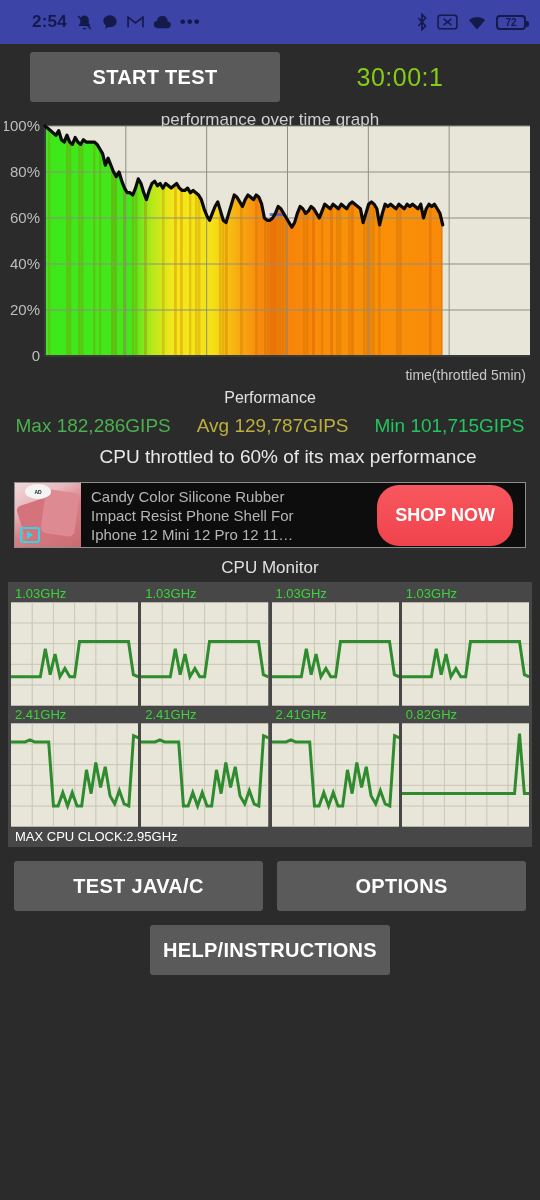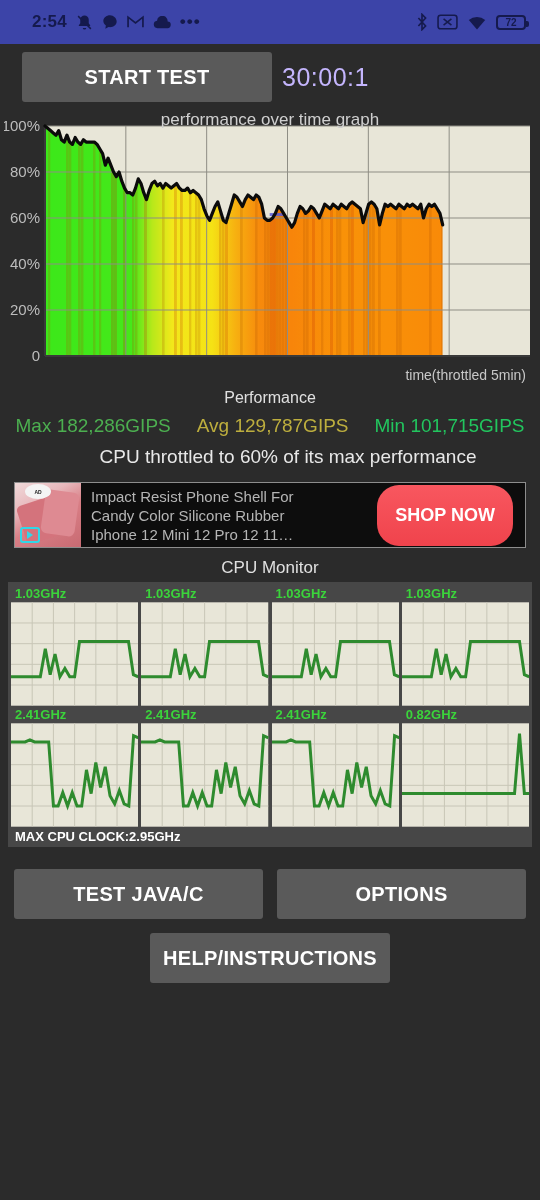--- a/index.html
+++ b/index.html
@@ -30,32 +30,32 @@
   }
   .batt:after {
     content: ""; position: absolute; right: -5px; top: 4px;
     width: 3px; height: 6px; background: #151a4d; border-radius: 0 2px 2px 0;
   }
   .batt span { font-size: 10px; font-weight: bold; color: #151a4d; }
 
   
   .toprow {
     height: 66px; display: flex; align-items: center;
-    padding: 0 22px; gap: 10px;
+    padding: 0 30px; gap: 10px;
   }
   .btn {
     background: #5a5a5a; color: #fff;
     border: none; border-radius: 3px;
     font-size: 20px; font-weight: bold;
     letter-spacing: .3px; cursor: pointer;
     font-family: "Liberation Sans", sans-serif;
   }
   .btn-start { width: 250px; height: 50px; }
   .timer {
-    flex: 1; text-align: left; color: #c4b5fd;
+    flex: 1; text-align: center; color: #84cc16;
     font-size: 25px; letter-spacing: .5px;
   }
 
   
   .chartwrap { position: relative; height: 275px; margin: 0 4px; }
   .chart-title {
     position: absolute; top: 0; left: 0; right: 0;
     text-align: center; color: #cfcfcf; font-size: 17px;
     z-index: 5;
   }
@@ -115,23 +115,22 @@
     margin-right: 12px; background: linear-gradient(#f8575f,#f0434c);
     color: #fff; font-size: 18px; font-weight: bold;
     padding: 20px 18px; border-radius: 22px; border: none;
     cursor: pointer; white-space: nowrap;
     font-family: "Liberation Sans", sans-serif;
   }
 
   
   .cpu-title { text-align: center; color: #e0e0e0; font-size: 17px; margin-top: 10px; }
   .cpu-panel {
-    margin: 4px 8px 8px 8px; background: #474747;
+    margin: 4px 8px 0 8px; background: #474747;
     padding: 3px 3px 0 3px;
-    font-weight: bold;
   }
   .cpu-grid-row { display: flex; gap: 3px; }
   .cpu-cell { flex: 1; }
   .cpu-freq {
     color: #3bd43b; font-size: 13px; padding: 1px 0 1px 4px;
     font-family: "Liberation Sans", sans-serif;
   }
   .cpu-cell svg { display: block; width: 100%; }
   .cpu-max {
     color: #ffffff; font-size: 13px; padding: 2px 0 3px 4px;
@@ -299,22 +298,22 @@
   <div class="ad">
     <div class="ad-thumb">
       <div class="case1"></div>
       <div class="case2"></div>
       <div class="ad-badge">AD</div>
       <div class="ad-play">
           <i></i>
         </div>
     </div>
     <div class="ad-text">
+      <div>Candy Color Silicone Rubber</div>
       <div>Impact Resist Phone Shell For</div>
-      <div>Candy Color Silicone Rubber</div>
       <div>Iphone 12 Mini 12 Pro 12 11…</div>
     </div>
     <button class="ad-cta">SHOP NOW</button>
   </div>
 
   <div class="cpu-title">CPU Monitor</div>
   <div class="cpu-panel">
     <div class="cpu-grid-row" id="cpu-row-1">
         <div class="cpu-cell">
           <div class="cpu-freq">1.03GHz</div>

